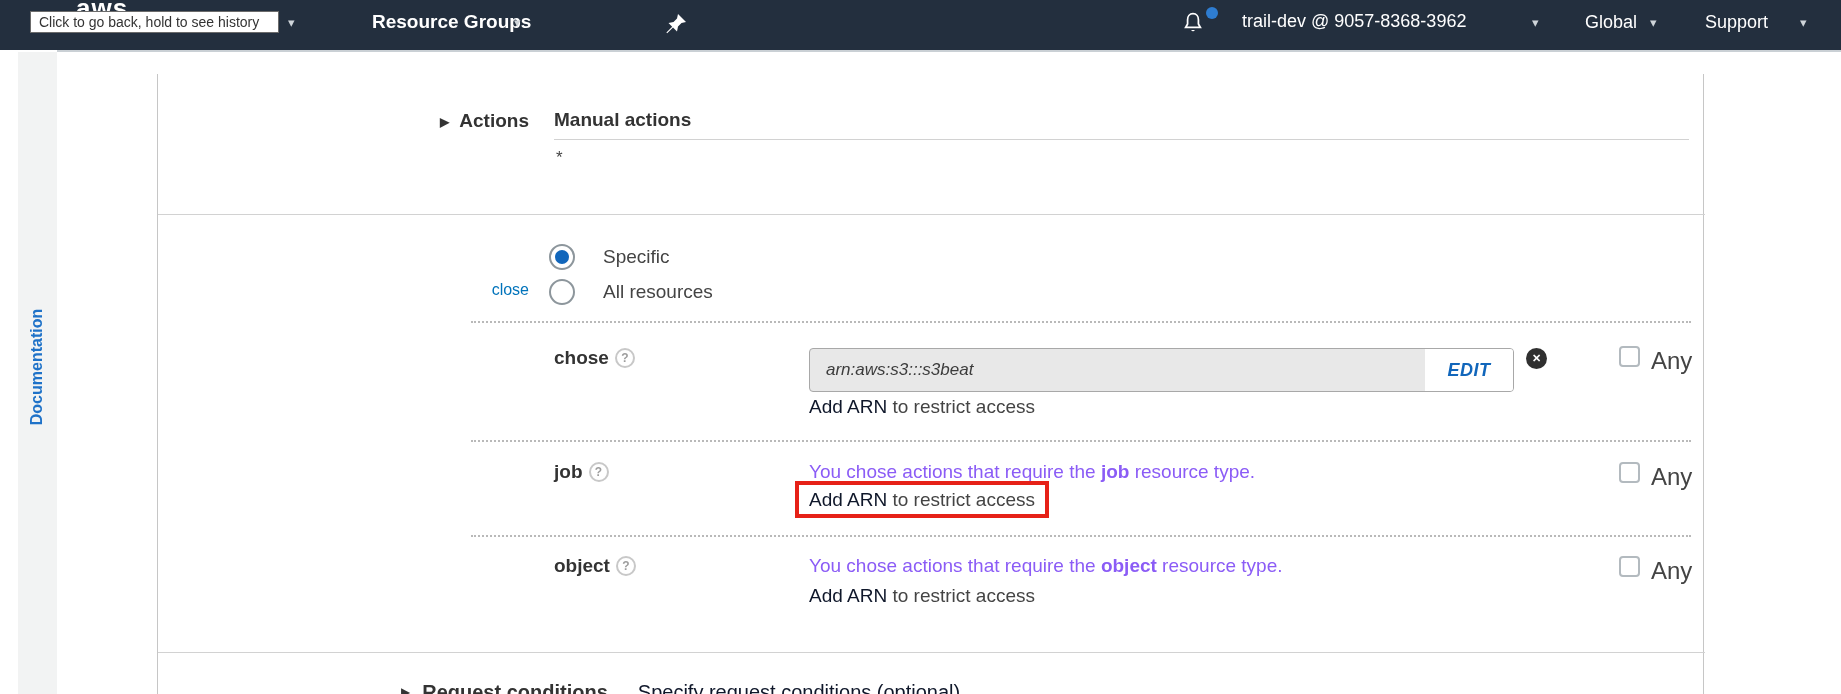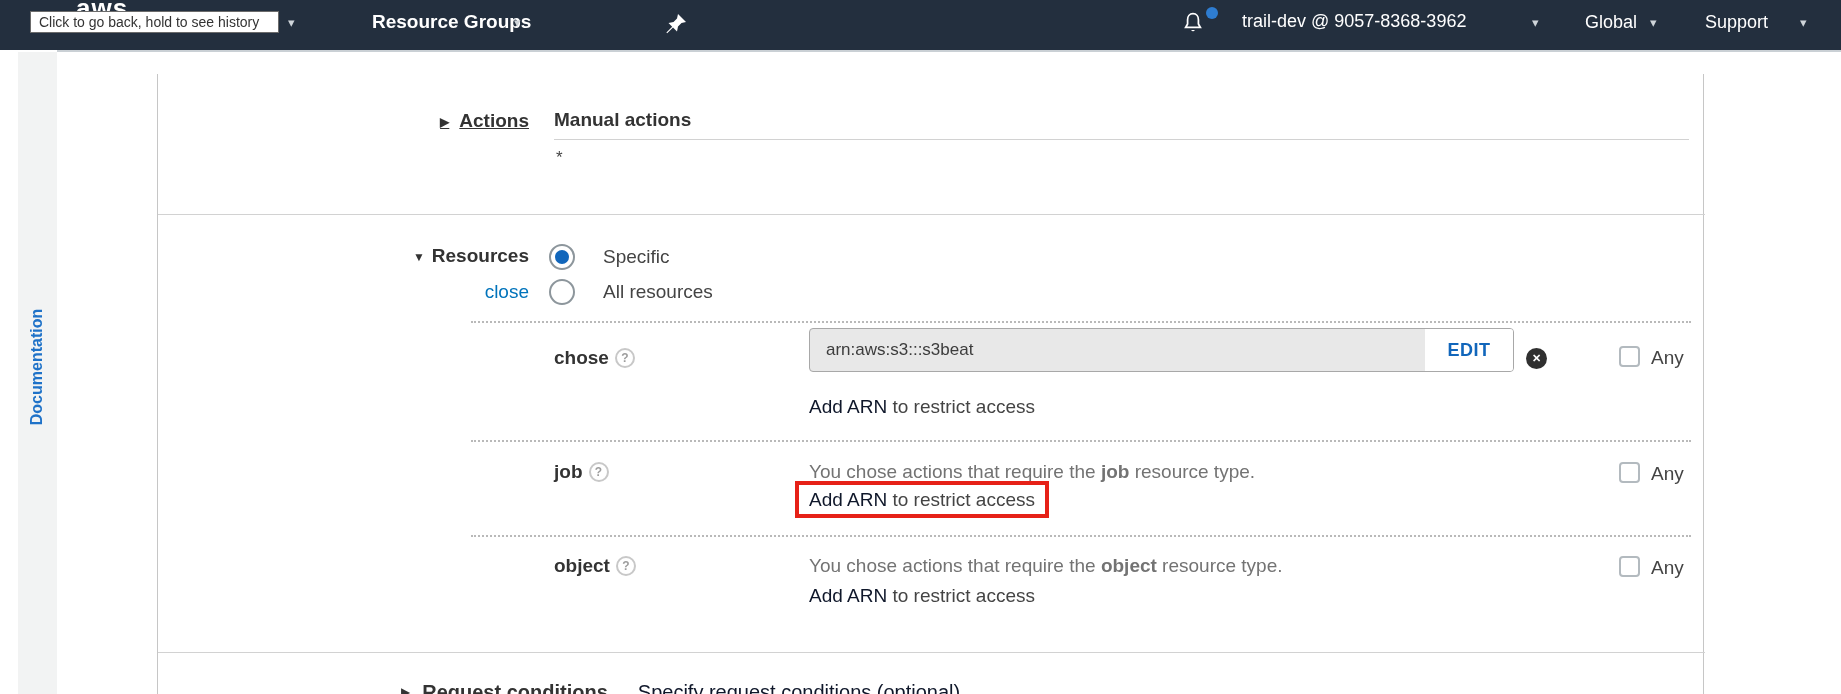--- a/index.html
+++ b/index.html
@@ -30,42 +30,42 @@
            border-left:1px solid #c6c6c6; border-right:1px solid #c6c6c6; }
   .abs { position:absolute; }
   .sec-label { width:371px; text-align:right; font-size:19px; font-weight:bold; color:#333; white-space:nowrap; cursor:pointer; }
   .tri { font-size:12px; color:#333; margin-right:10px; vertical-align:1px; }
   .h-line { height:1px; background:#d2d2d2; }
   .dotted { border-top:2px dotted #b9b9b9; height:0; }
   .bold-title { font-size:19px; font-weight:bold; color:#333; white-space:nowrap; }
   .body-txt { font-size:19px; color:#444; white-space:nowrap; }
   .link { color:#0f172a; cursor:pointer; }
   .close-col { width:371px; text-align:right; }
-  .close-link { font-size:19px; color:#0073bb; cursor:pointer; }
+  .close-link { font-size:16px; color:#0073bb; cursor:pointer; }
 
   .radio { width:26px; height:26px; border-radius:50%; border:2px solid #8d969c; background:#fff;
            display:flex; align-items:center; justify-content:center; cursor:pointer; }
   .radio .dot { width:14px; height:14px; border-radius:50%; background:#1166bb; }
 
   .res-label-row { display:flex; align-items:center; gap:6px; }
   .help-icon { width:20px; height:20px; border-radius:50%; border:2px solid #c8c8c8; color:#9d9d9d;
                font-size:12px; font-weight:bold; line-height:16px; text-align:center; cursor:pointer; }
 
   .arn-box { width:705px; height:44px; border:1px solid #a8a8a8; border-radius:4px; overflow:hidden;
              display:flex; background:#e8e8e8; }
   .arn-text { flex:1; font-size:17px; color:#3c3c3c; line-height:42px; padding-left:16px; white-space:nowrap; overflow:hidden; }
   .edit-btn { width:88px; background:#fff; color:#1166bb; font-size:18px; font-weight:bold;
               display:flex; align-items:center; justify-content:center; letter-spacing:0.5px; cursor:pointer;margin-left:37px; }
   .x-btn { width:21px; height:21px; border-radius:50%; background:#303030; color:#fff; font-size:11px;
            font-weight:bold; line-height:21px; text-align:center; cursor:pointer; }
 
   .checkbox { width:21px; height:21px; border:2px solid #b3babf; border-radius:4px; background:#fff; cursor:pointer; }
-  .any-label { font-size:19px; color:#444; }
+  .any-label { font-size:24px; color:#444; }
 
-  .warn { font-size:19px; color:#737373; white-space:nowrap; }
+  .warn { font-size:19px; color:#8b5cf6; white-space:nowrap; }
   .warn b { font-weight:bold; }
   .red-box { display:inline-block; border:4px solid #e62117; padding:2px 10px; line-height:25px; white-space:nowrap; }
 
   .req-row { display:flex; align-items:flex-start; white-space:nowrap; }
   .req-row .tri { margin-right:12px; margin-top:4px; }
   .req-label { font-size:20px; font-weight:bold; color:#333; }
   .req-link { font-size:20px; margin-left:30px; }
 </style>
 </head>
 <body>
@@ -102,50 +102,47 @@
   <span class="nav-chev" style="left:1800px; top:16px;">▾</span>
 </div>
 
 <div class="hairline"></div>
 
 <div class="doc-tab"></div>
 <div class="doc-label">Documentation</div>
 
 <div class="panel">
 
-  <div class="abs sec-label" style="left:0; top:36px;text-decoration:underline;">
+  <div class="abs sec-label" style="left:0; top:36px;">
     <span class="tri">▶</span><span>Actions</span>
   </div>
   <div class="abs bold-title" style="left:396px; top:35px;text-align:right;">Manual actions</div>
   <div class="abs h-line" style="left:396px; top:65px; width:1135px;"></div>
   <div class="abs body-txt" style="left:398px; top:74px; font-size:17px;">*</div>
 
   <div class="abs h-line" style="left:0; top:140px; width:1547px;"></div>
 
-  <div class="abs sec-label" style="left:0; top:171px;">
-    <span class="tri" style="margin-right:7px;">▼</span><span>Resources</span>
-  </div>
   <div class="abs close-col" style="left:0; top:207px;">
     <span class="close-link">close</span>
   </div>
 
   <div class="abs radio" style="left:391px; top:170px;">
     <div class="dot"></div>
   </div>
   <div class="abs body-txt" style="left:445px; top:172px;">Specific</div>
   <div class="abs radio" style="left:391px; top:205px;"></div>
   <div class="abs body-txt" style="left:445px; top:207px;">All resources</div>
 
   <div class="abs dotted" style="left:313px; top:247px; width:1220px;"></div>
 
   <div class="abs res-label-row" style="left:396px; top:273px;">
     <span class="bold-title">chose</span>
     <span class="help-icon">?</span>
   </div>
-  <div class="abs arn-box" style="left:651px; top:254px;">
+  <div class="abs arn-box" style="left:651px; top:274px;font-style:italic;">
     <div class="arn-text">arn:aws:s3:::s3beat</div>
     <div class="edit-btn">EDIT</div>
   </div>
   <div class="abs x-btn" style="left:1368px; top:274px;">✕</div>
   <div class="abs checkbox" style="left:1461px; top:272px;"></div>
   <div class="abs any-label" style="left:1493px; top:273px;">Any</div>
   <div class="abs body-txt" style="left:651px; top:322px;">
     <span class="link">Add ARN</span><span> to restrict access</span>
   </div>
 

